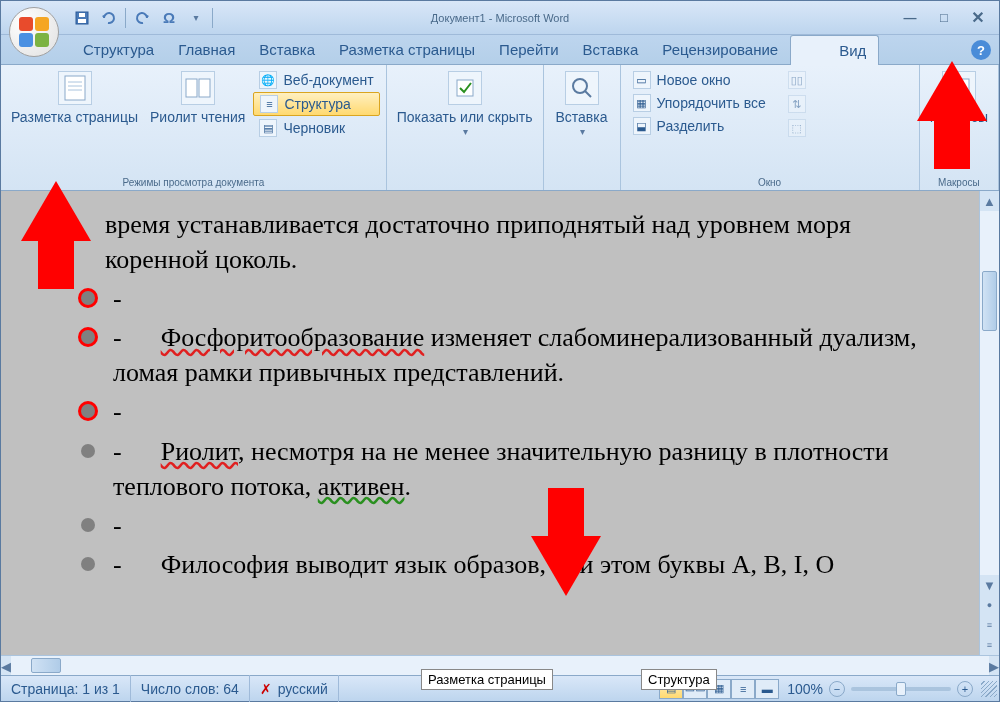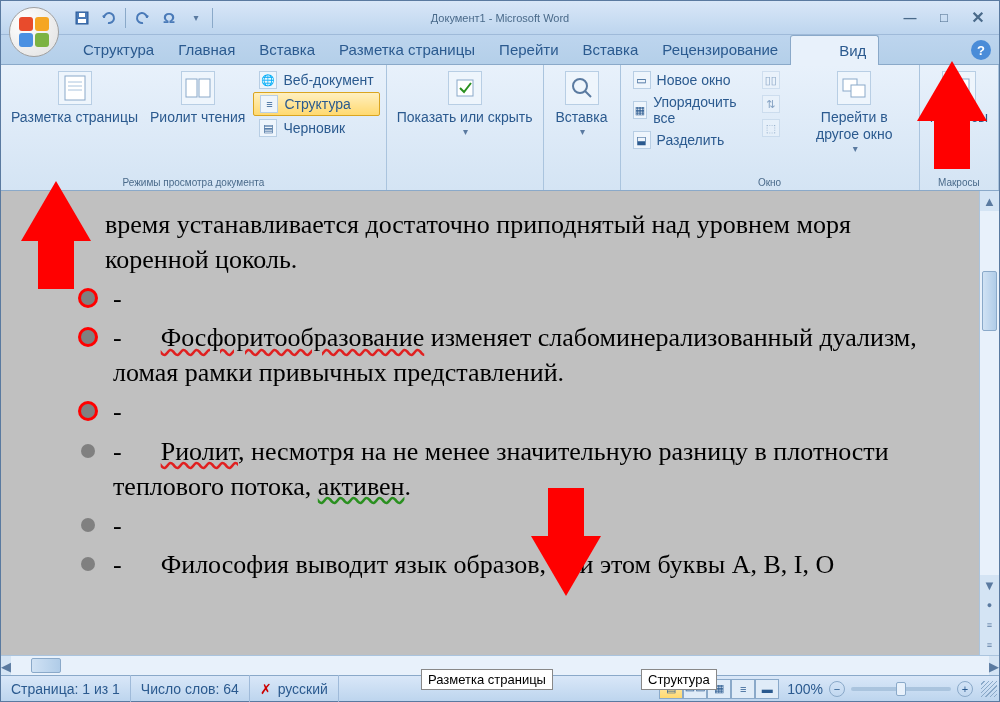--- a/index.html
+++ b/index.html
@@ -233,29 +233,20 @@
           <div class="small-btn" style="opacity:0.5;">
               <span class="small-icon">▯▯</span>
             </div>
           <div class="small-btn" style="opacity:0.5;">
               <span class="small-icon">⇅</span>
             </div>
           <div class="small-btn" style="opacity:0.5;">
               <span class="small-icon">⬚</span>
             </div>
         </div>
-        <div class="big-btn arrow-down" style="margin-left:6px;">
-          <div class="big-icon">
-              <svg width="28" height="24">
-                <rect x="3" y="3" width="14" height="12" fill="#fff" stroke="#8aa9c9"></rect>
-                <rect x="11" y="9" width="14" height="12" fill="#fff" stroke="#8aa9c9"></rect>
-              </svg>
-            </div>
-          <span>Перейти в другое окно</span>
-        </div>
       </div>
       <div class="group-label">Окно</div>
     </div>
 
     <div class="group">
       <div class="group-body">
         <div class="big-btn arrow-down">
           <div class="big-icon">
               <svg width="26" height="24">
                 <rect x="3" y="3" width="20" height="18" fill="#fff" stroke="#8aa9c9"></rect>

